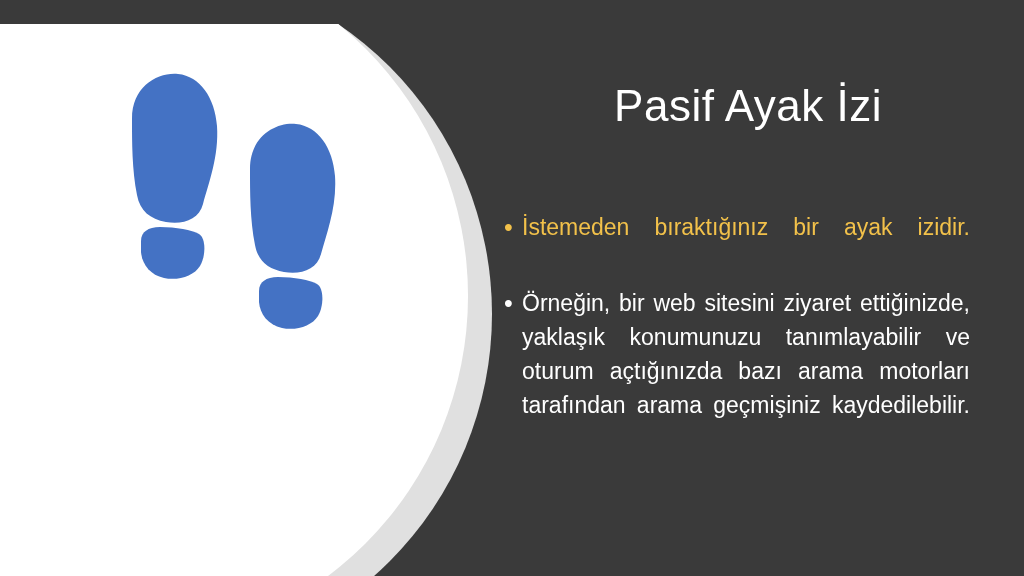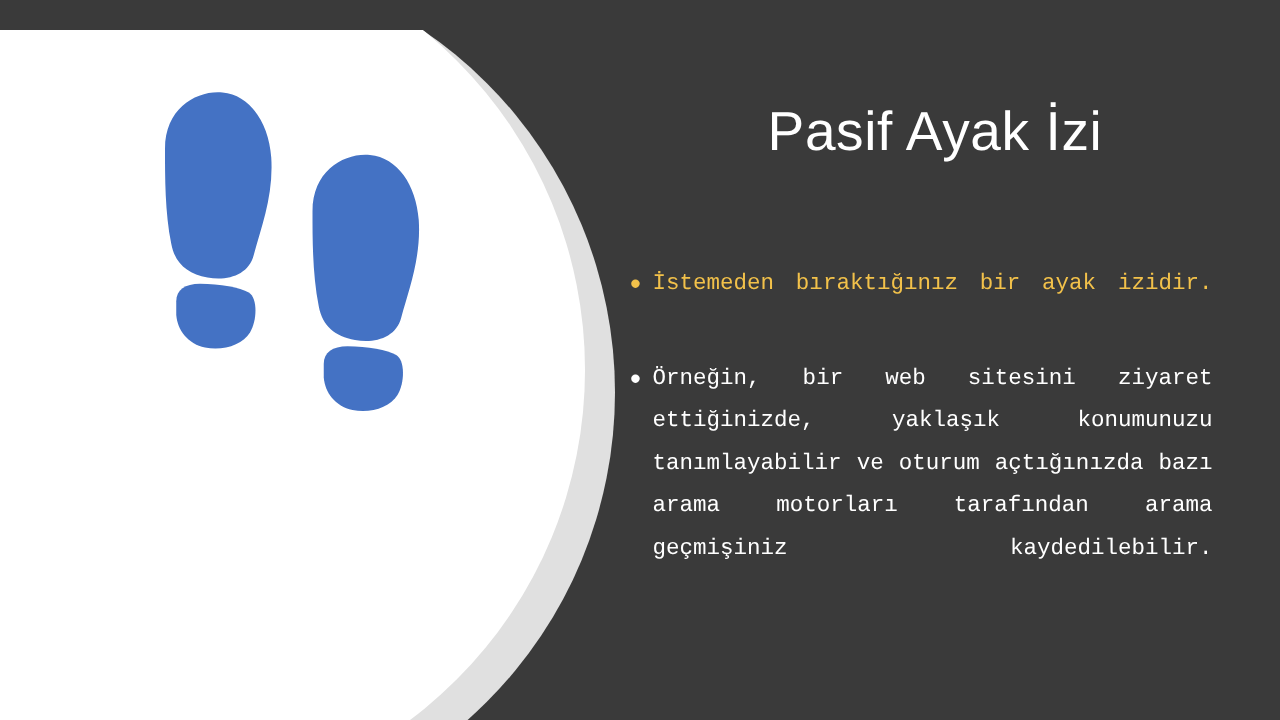--- a/index.html
+++ b/index.html
@@ -80,25 +80,24 @@
   }
   .bullet-dot {
     flex: 0 0 auto;
     width: 18px;
     color: inherit;
     font-size: 25px;
     line-height: 34px;
   }
   .bullet-text {
     flex: 1 1 auto;
-    font-size: 18px;
+    font-size: 23px;
     line-height: 34px;
     text-align: justify;
     text-justify: inter-word;
-    font-family: Liberation Mono, monospace;
   }
   .bullet-1 {
     color: #f2c14a;
   }
   .bullet-2 {
     color: #ffffff;
   }
   .bullet-text::after {
     content: "";
     display: inline-block;

